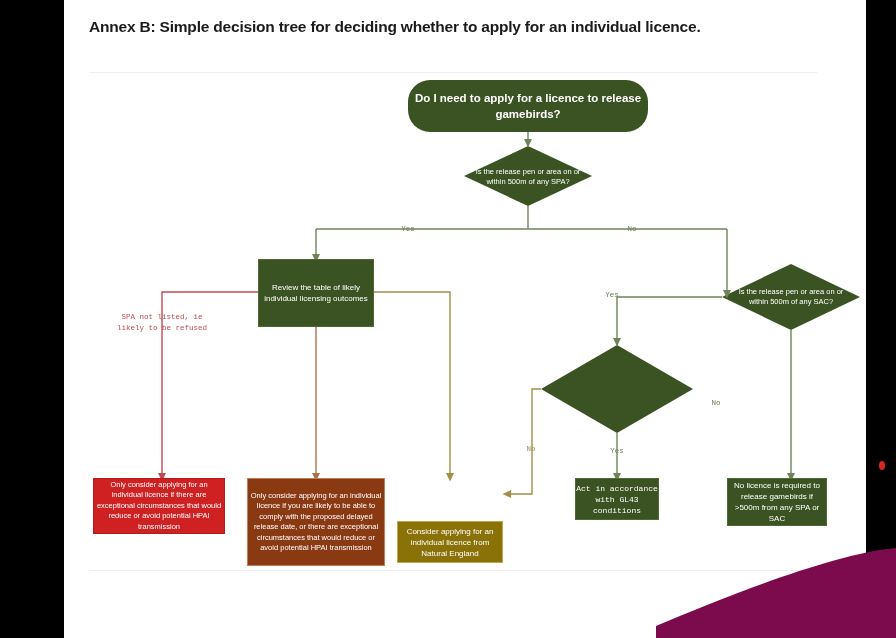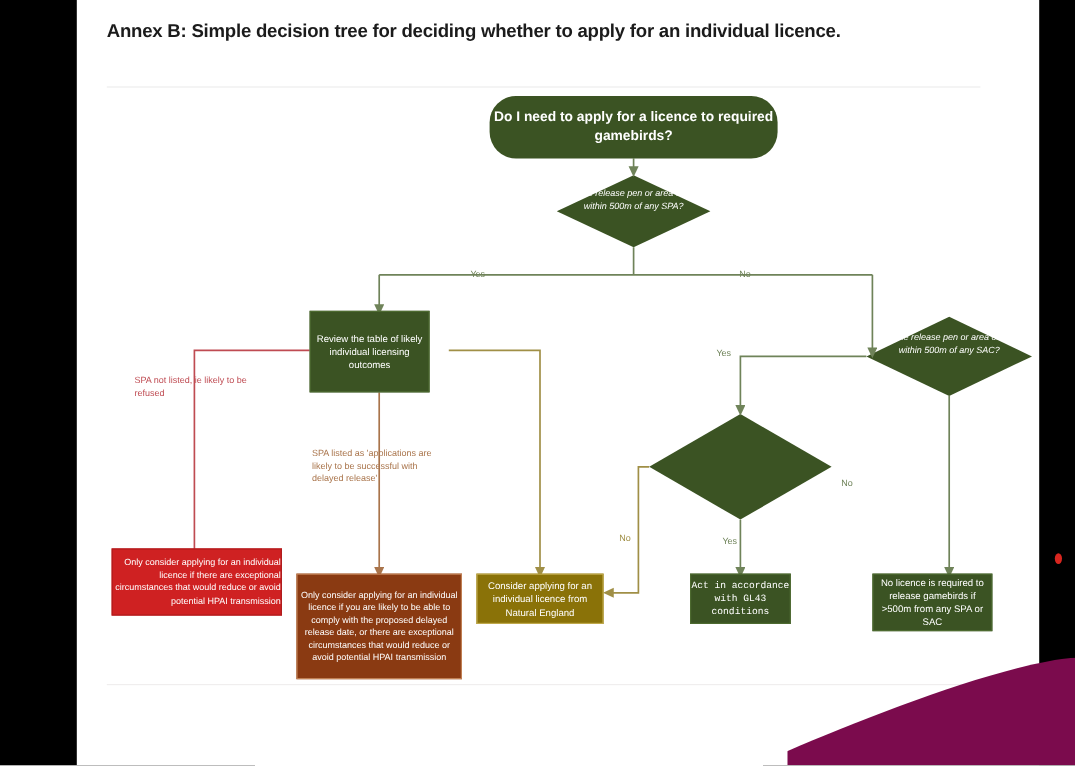--- a/index.html
+++ b/index.html
@@ -124,36 +124,39 @@
     background: #8a3a12;
     border: 1px solid #c07f53;
     font-size: 7.5px;
     line-height: 10.5px;
   }
   .n-box-olive {
     background: #8a7208;
     border: 1px solid #bfa84a;
     font-size: 8px;
     line-height: 11px;
+    margin-top: 43px;
   }
   .diamond-label {
     position: absolute;
     display: flex;
+    align-items: center;
     justify-content: center;
     text-align: center;
     color: #ffffff;
     font-size: 7.5px;
     line-height: 10.5px;
     pointer-events: none;
-    font-style: italic;
   }
   .edge-label {
     position: absolute;
-    font-size: 7.5px;
-    line-height: 10.5px;
+    text-align: center;
+    font-size: 7.5px;
+    line-height: 10.5px;
+    font-family: Liberation Mono, monospace;
   }
   .el-green { color: #6f8359; }
   .el-red   { color: #bf4b52; }
   .el-brown { color: #a9744b; }
   .el-olive { color: #a08f46; }
 </style>
 </head>
 <body>
 
 <div id="screen">
@@ -207,37 +210,37 @@
         <path d="M658,297 L553,297 L553,342" stroke="#6f8359" stroke-width="1.4" fill="none" marker-end="url(#ah-green)"></path>
 
         <path d="M727,330 L727,477" stroke="#6f8359" stroke-width="1.4" fill="none" marker-end="url(#ah-green)"></path>
 
         <path d="M553,433 L553,477" stroke="#6f8359" stroke-width="1.4" fill="none" marker-end="url(#ah-green)"></path>
 
         <path d="M477,389 L468,389 L468,494 L443,494" stroke="#a08f46" stroke-width="1.4" fill="none" marker-end="url(#ah-olive)"></path>
       </svg>
 
       <div class="node n-start" style="left:344px; top:80px; width:240px; height:52px;">
-        <span>Do I need to apply for a licence to required gamebirds?</span>
+        <span>Do I need to apply for a licence to release gamebirds?</span>
       </div>
 
       <div class="diamond-label" style="left:408px; top:156px; width:112px; height:42px;">
         <span>Is the release pen or area on or within 500m of any SPA?</span>
       </div>
 
-      <div class="node n-box-green" style="left:194px; top:259px; width:100px; height:68px;">
+      <div class="node n-box-green" style="left:194px; top:259px; width:116px; height:68px;">
         <span>Review the table of likely individual licensing outcomes</span>
       </div>
 
       <div class="diamond-label" style="left:670px; top:276px; width:114px; height:42px;">
         <span>Is the release pen or area on or within 500m of any SAC?</span>
       </div>
 
 
-      <div class="node n-box-red" style="left:29px; top:457px; width:142px; height:56px;text-align:right;">
+      <div class="node n-box-red" style="left:29px; top:478px; width:132px; height:56px;">
         <span>Only consider applying for an individual licence if there are exceptional circumstances that would reduce or avoid potential HPAI transmission</span>
       </div>
 
       <div class="node n-box-brown" style="left:183px; top:478px; width:138px; height:88px;">
         <span>Only consider applying for an individual licence if you are likely to be able to comply with the proposed delayed release date, or there are exceptional circumstances that would reduce or avoid potential HPAI transmission</span>
       </div>
 
       <div class="node n-box-olive" style="left:333px; top:478px; width:106px; height:42px;">
         <span>Consider applying for an individual licence from Natural England</span>
       </div>
@@ -248,21 +251,20 @@
 
       <div class="node n-box-green" style="left:620px; top:478px; width:100px; height:48px;margin-left:43px;">
         <span>No licence is required to release gamebirds if &gt;500m from any SPA or SAC</span>
       </div>
 
       <div class="edge-label el-green" style="left:328px; top:224px; width:32px;">Yes</div>
       <div class="edge-label el-green" style="left:552px; top:224px; width:32px;">No</div>
 
       <div class="edge-label el-red" style="left:48px; top:312px; width:100px;">SPA not listed, ie likely to be refused</div>
 
-      <div class="edge-label el-brown" style="left:196px; top:373px; width:112px;">SPA listed as 'applications are likely to be successful with delayed release'</div>
 
 
       <div class="edge-label el-green" style="left:533px; top:290px; width:30px;">Yes</div>
       <div class="edge-label el-green" style="left:637px; top:398px; width:30px;">No</div>
 
       <div class="edge-label el-green" style="left:538px; top:446px; width:30px;">Yes</div>
       <div class="edge-label el-olive" style="left:452px; top:444px; width:30px;">No</div>
 
     </div>
 

